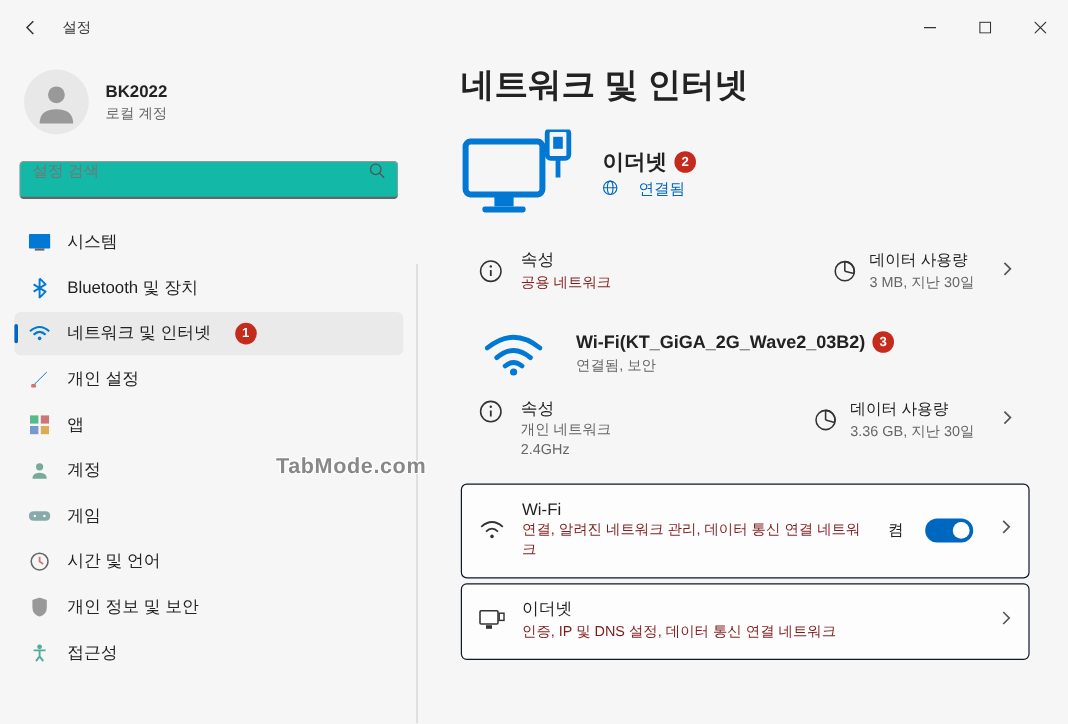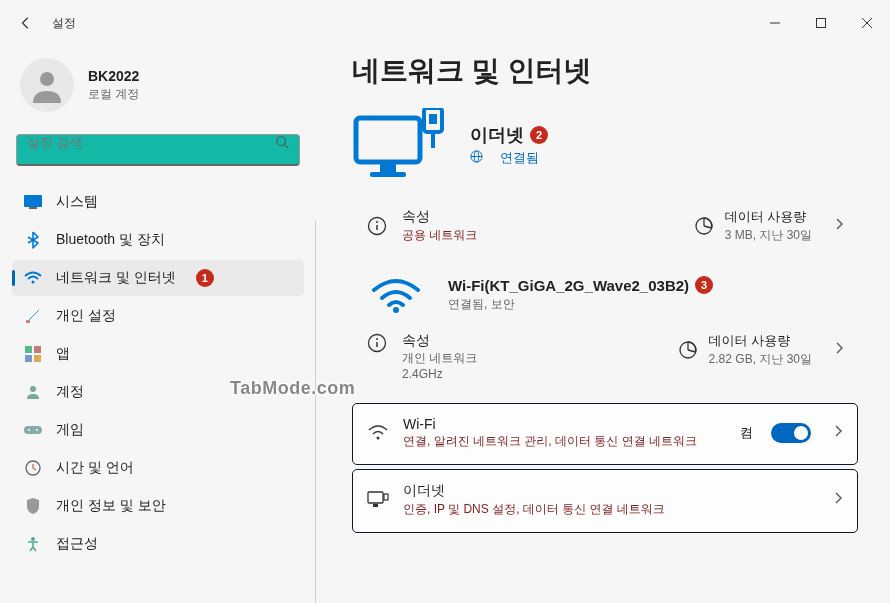--- a/index.html
+++ b/index.html
@@ -6,21 +6,21 @@
     body { background: #f6f6f6; width: 890px; height: 603px; overflow: hidden; position: relative; }
     
     .titlebar { display: flex; align-items: center; height: 40px; padding: 6px 0 0 12px; }
     .back-btn { width: 28px; height: 28px; display: flex; align-items: center; justify-content: center; cursor: pointer; border-radius: 4px; }
     .title-text { margin-left: 12px; font-size: 12px; color: #333; }
     .window-controls { margin-left: auto; display: flex; }
     .win-btn { width: 46px; height: 32px; display: flex; align-items: center; justify-content: center; cursor: pointer; }
     
     .main-layout { display: flex; height: calc(603px - 40px); }
     
-    .sidebar { width: 316px; padding: 18px 12px 10px 12px; position: relative; }
+    .sidebar { width: 348px; padding: 18px 12px 10px 12px; position: relative; }
     .sidebar::after { content: ''; position: absolute; right: 0; top: 180px; bottom: 0; width: 1px; background: #d0d0d0; }
     
     .user-block { display: flex; align-items: center; gap: 14px; padding: 0 8px 22px 8px; }
     .avatar { width: 54px; height: 54px; border-radius: 50%; background: #e8e8e8; display: flex; align-items: center; justify-content: center; }
     .user-name { font-size: 14px; font-weight: 600; color: #222; }
     .user-type { font-size: 12px; color: #666; margin-top: 2px; }
     
     .search-box { display: flex; align-items: flex-start; background: #14b8a6; border: 1px solid #999; border-bottom: 2px solid #666; border-radius: 4px; height: 32px; padding: 0 10px; margin: 0 4px 18px 4px; }
     .search-input { flex: 1; border: none; outline: none; font-size: 13px; background: transparent; }
     .search-icon { color: #555; }
@@ -316,21 +316,21 @@
         <div class="info-icon">
           <svg width="20" height="20" viewBox="0 0 20 20">
               <circle cx="10" cy="10" r="8" stroke="#333" stroke-width="1.3" fill="none"></circle>
               <path d="M10 2 A8 8 0 0 1 17.5 12" stroke="#333" stroke-width="1.3" fill="none"></path>
               <line x1="10" y1="2" x2="10" y2="10" stroke="#333" stroke-width="1.3"></line>
               <line x1="10" y1="10" x2="17.5" y2="12" stroke="#333" stroke-width="1.3"></line>
             </svg>
         </div>
         <div class="info-right-block">
           <div class="info-right-title">데이터 사용량</div>
-          <div class="info-right-sub">2.82 GB, 지난 30일</div>
+          <div class="info-right-sub">3.36 GB, 지난 30일</div>
         </div>
         <span class="chevron"><svg width="10" height="14" viewBox="0 0 10 14">
               <path d="M3 2 L8 7 L3 12" stroke="#555" stroke-width="1.4" fill="none"></path>
             </svg></span>
       </div>
     </div>
 
     <div class="info-row card" style="margin-top:8px;">
       <div class="info-icon">
         <svg width="20" height="16" viewBox="0 0 20 16">

